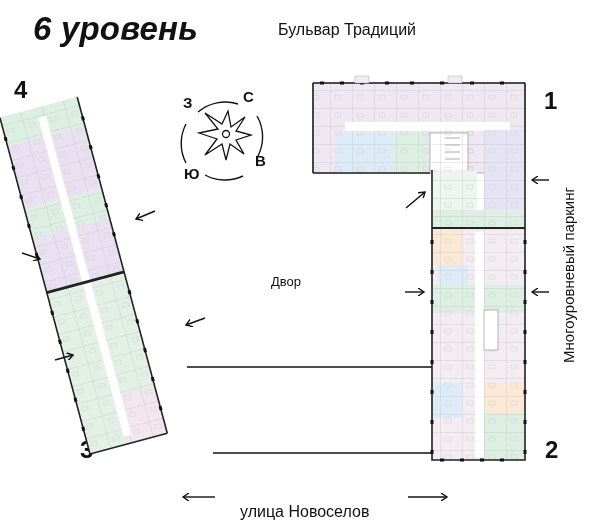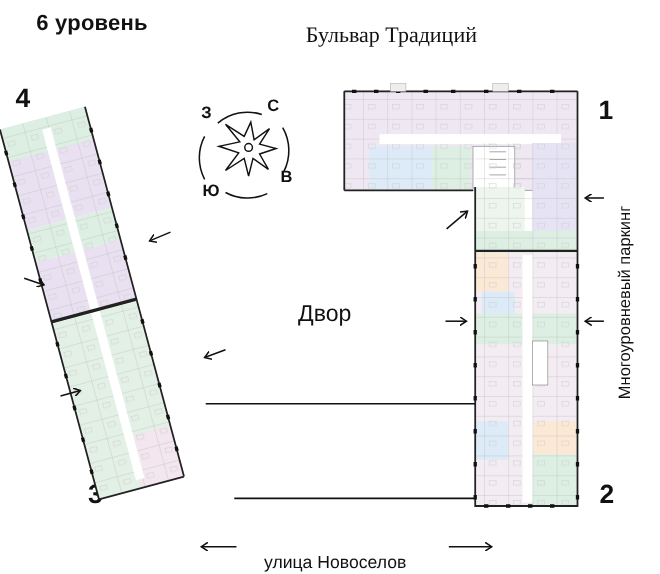--- a/index.html
+++ b/index.html
@@ -1,22 +1,22 @@
 <!DOCTYPE html>
 <html><head>
 <meta charset="utf-8">
 <style>
   html, body { margin: 0; padding: 0; background: #ffffff; }
   body { width: 600px; height: 522px; position: relative; overflow: hidden;
          font-family: "Liberation Sans", "DejaVu Sans", sans-serif; color: #111; }
   .abs { position: absolute; }
-  .title { left: 33px; top: 10px; font-size: 20px; font-weight: bold; letter-spacing: 0.2px; }
-  .street-top { left: 278px; top: 21px; font-size: 20px; font-family: Liberation Serif, serif; }
+  .title { left: 33px; top: 10px; font-size: 33px; font-weight: bold; letter-spacing: 0.2px; font-style: italic; }
+  .street-top { left: 278px; top: 21px; font-size: 16px; }
   .section-num { font-size: 24px; font-weight: bold; }
-  .yard { left: 271px; top: 274px; font-size: 21px; }
+  .yard { left: 271px; top: 274px; font-size: 13px; }
   .parking { left: 560px; top: 250px; font-size: 15px; transform: translate(-50%, -50%) rotate(-90deg);
              transform-origin: center center; white-space: nowrap; }
   .street-bottom { left: 240px; top: 503px; font-size: 16px; }
   .compass-lbl { font-size: 15px; font-weight: bold; }
   svg { position: absolute; left: 0; top: 0; }
 </style>
 </head>
 <body>
 
 <div class="abs title">6 уровень</div>

